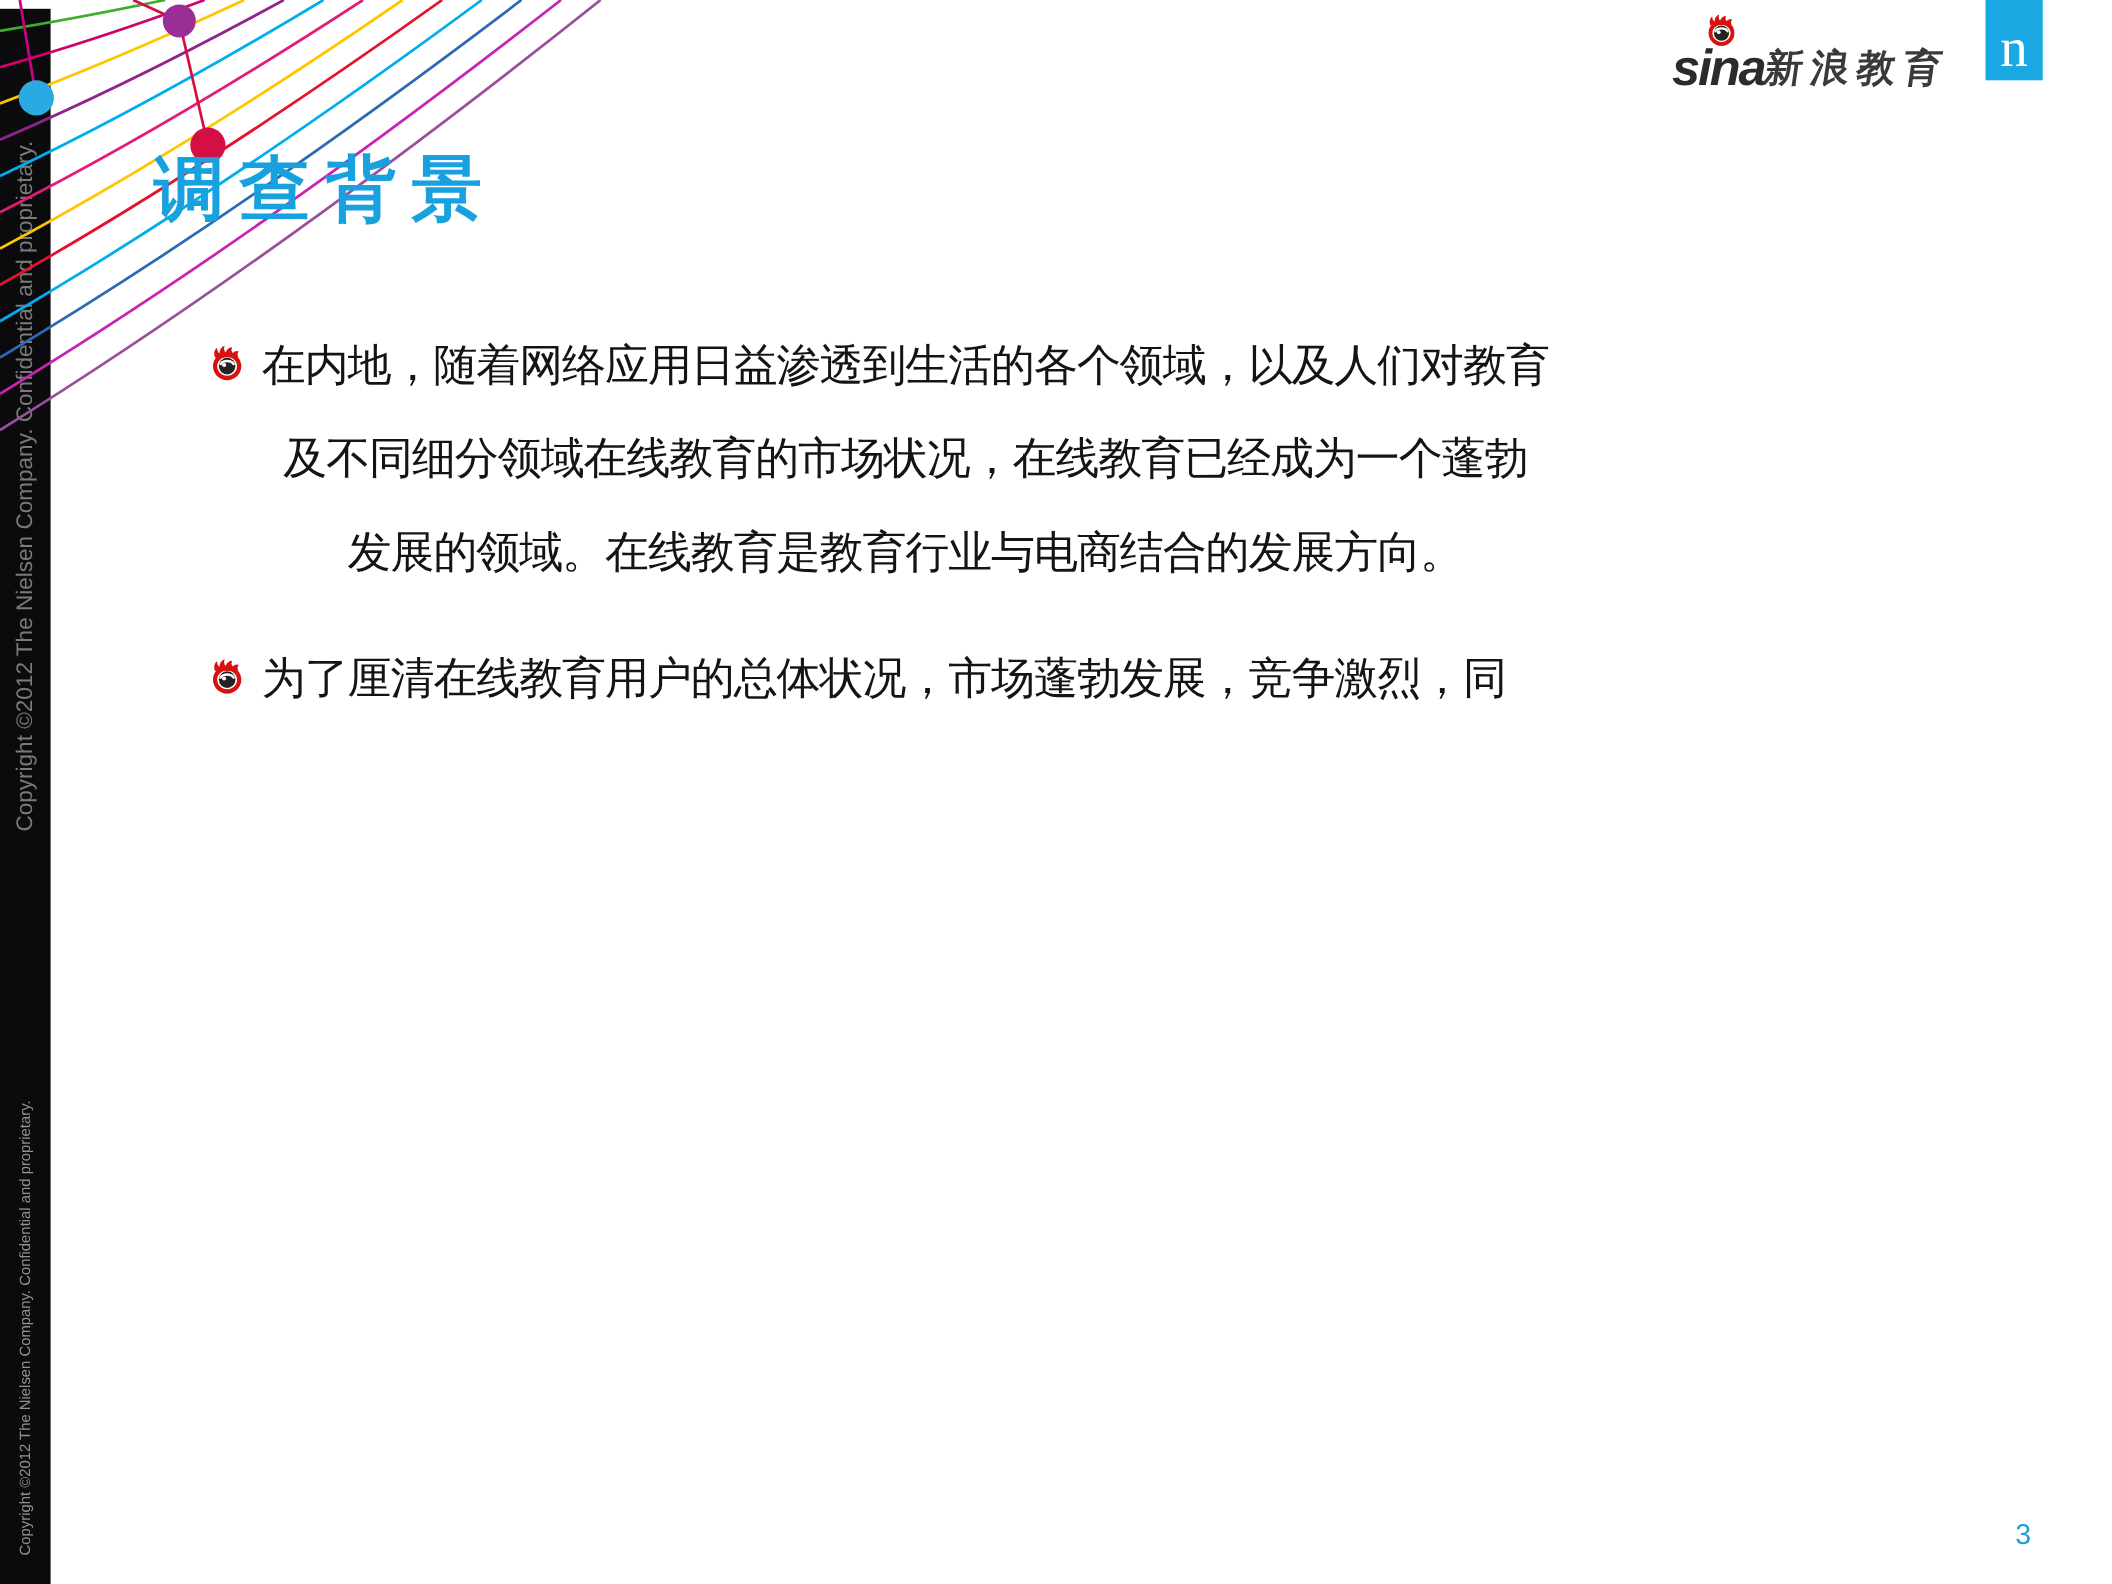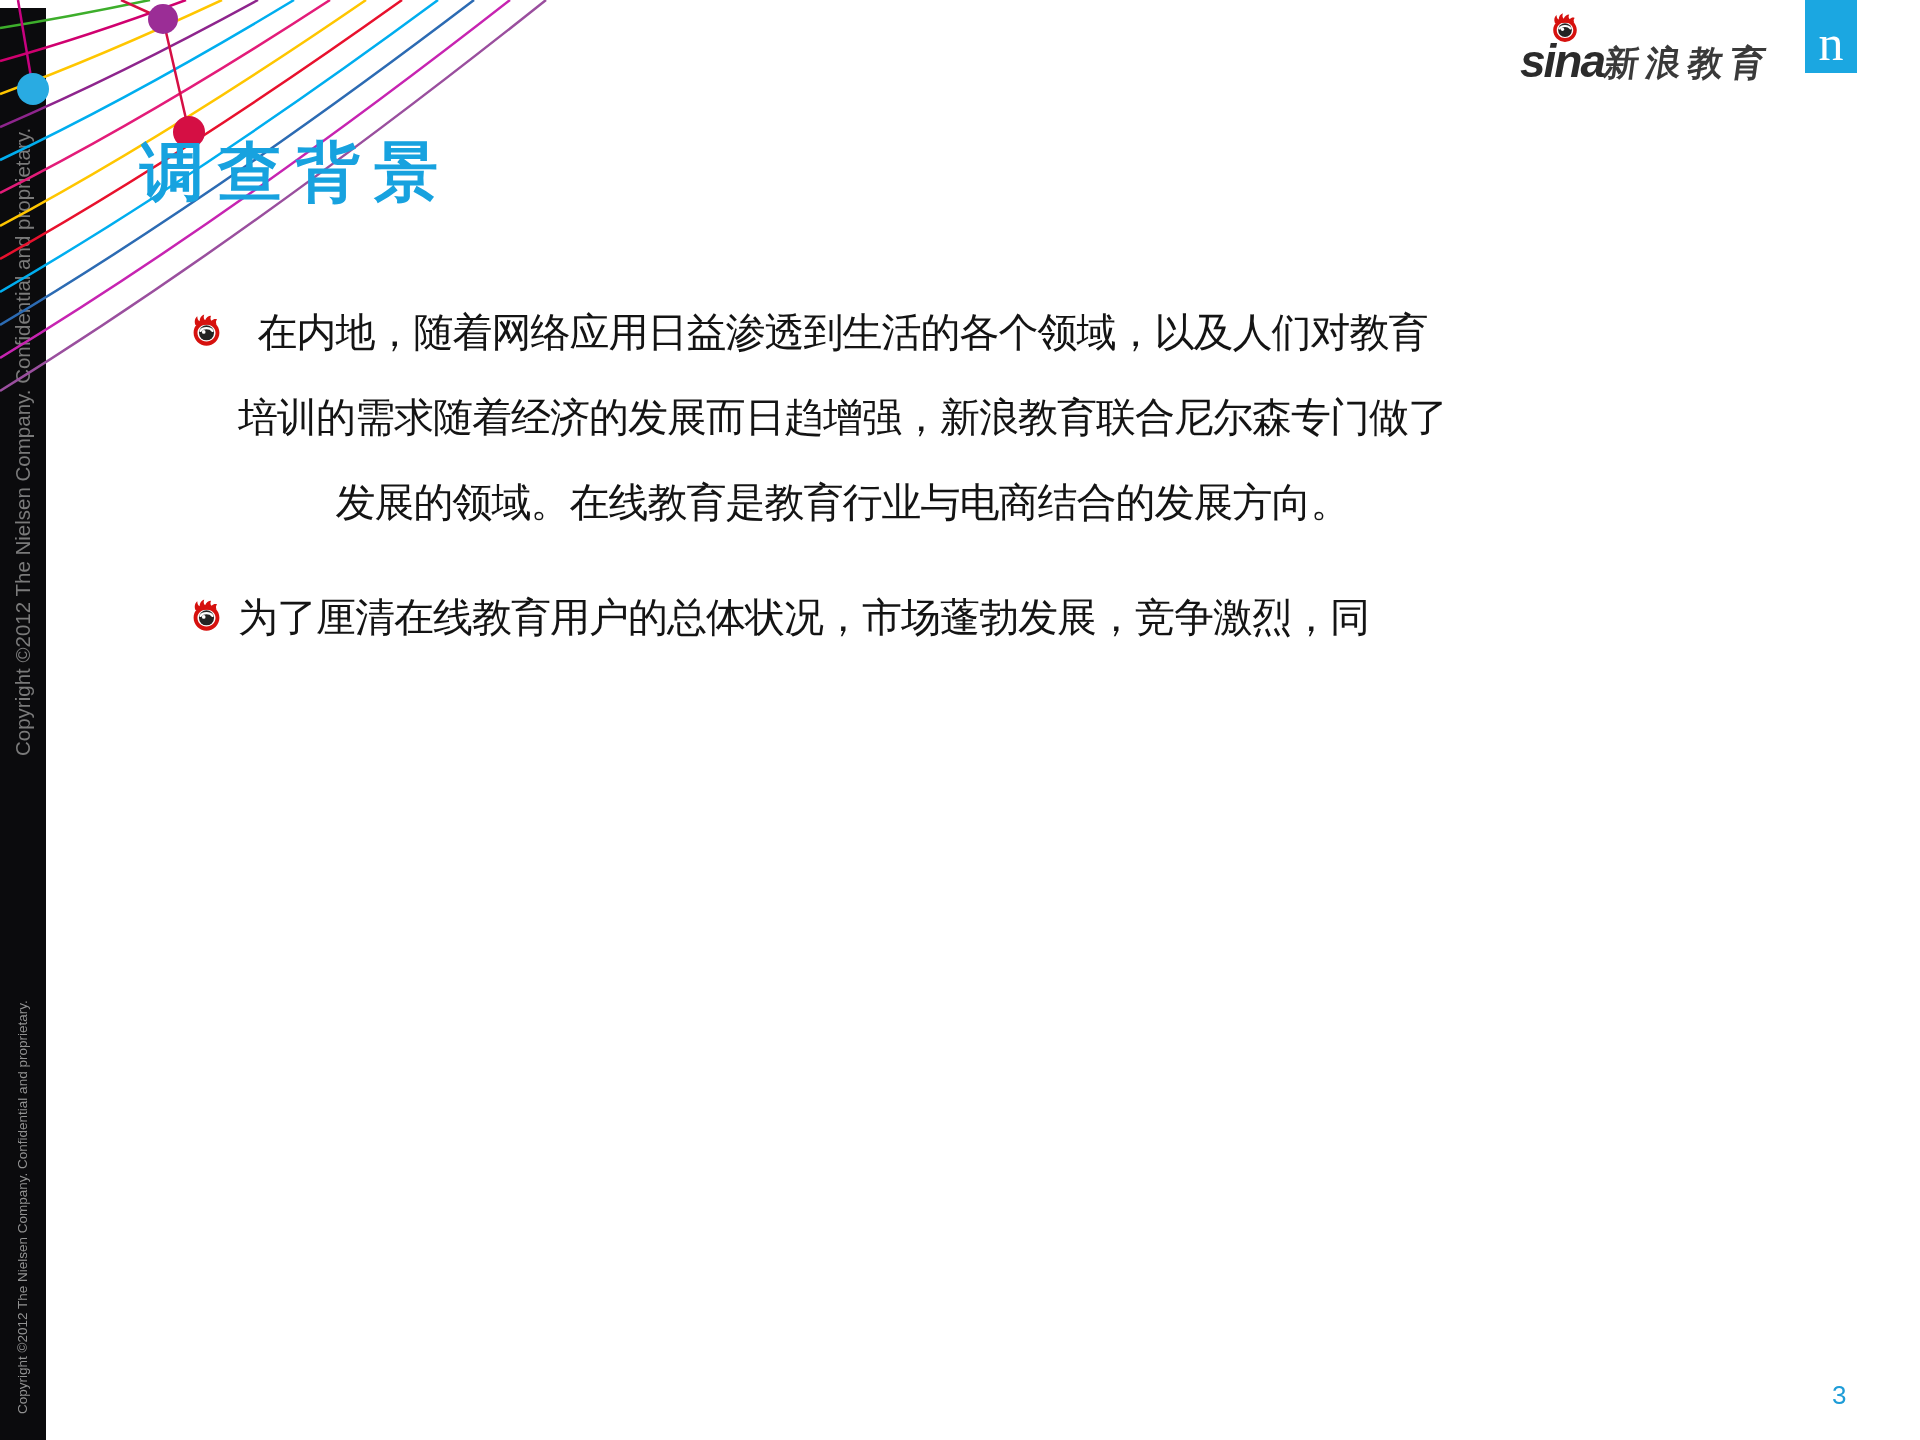--- a/index.html
+++ b/index.html
@@ -114,21 +114,21 @@
   <h1 class="title">调查背景</h1>
 
   <div class="bullets">
 
     <div class="bullet">
       <svg class="bullet-eye" viewBox="0 0 40 38">
           <use href="#sina-eye"></use>
         </svg>
       <div class="lines">
         <div class="line">在内地，随着网络应用日益渗透到生活的各个领域，以及人们对教育</div>
-        <div class="line">培训的需求随着经济的发展而日趋增强，新浪教育联合尼尔森专门做了</div>
+        <div class="line">及不同细分领域在线教育的市场状况，在线教育已经成为一个蓬勃</div>
         <div class="line">发展的领域。在线教育是教育行业与电商结合的发展方向。</div>
       </div>
     </div>
 
     <div class="bullet">
       <svg class="bullet-eye" viewBox="0 0 40 38">
           <use href="#sina-eye"></use>
         </svg>
       <div class="lines">
         <div class="line">为了厘清在线教育用户的总体状况，市场蓬勃发展，竞争激烈，同</div>

